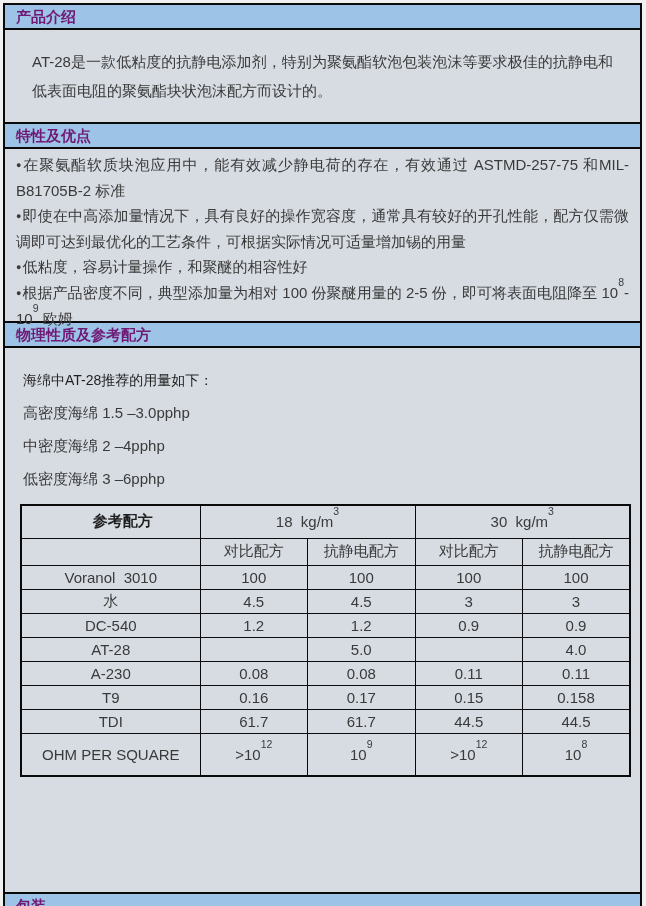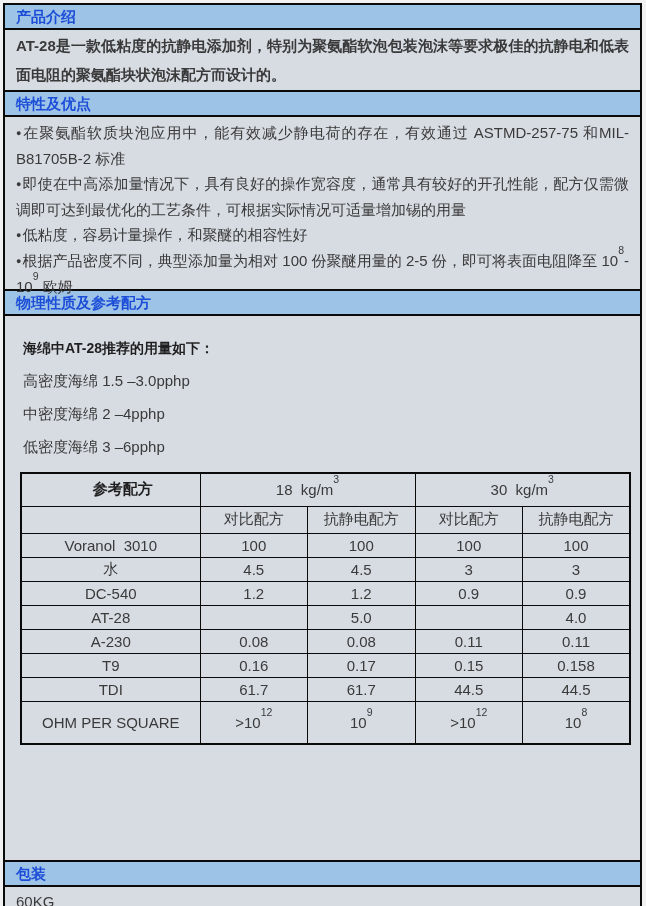--- a/index.html
+++ b/index.html
@@ -14,40 +14,40 @@
     position:absolute;left:3px;top:3px;width:635px;
     border:2px solid var(--border,#0a0a0a);
     background:var(--content-bg,#d7dce3);
   }
   .bar{
     background:var(--header-blue,#9dc3e6);
     border-top:2px solid var(--border,#0a0a0a);
     border-bottom:2px solid var(--border,#0a0a0a);
     height:23px;line-height:23px;
     padding:0 11px;
-    font-size:15px;font-weight:bold;color:#1d4ed8;
+    font-size:15px;font-weight:bold;color:#701a75;
   }
   .doc > .bar:first-child{border-top:none;}
   .content{padding:0 11px;font-size:15px;}
-  .intro-body{margin:0;padding:1px 0 0;line-height:29px;height:59px;text-align:justify;font-weight:bold;}
+  .intro-body{margin:16px;padding:1px 0 0;line-height:29px;height:59px;text-align:justify;}
   .features{height:169px;padding-top:3px;line-height:25px;}
   .bullet{margin:0;text-align:justify;}
   .dot{font-size:9px;vertical-align:2px;margin-right:1px;}
   .main{height:530px;padding:7px 15px 7px;}
   table.tbl{border-collapse:collapse;width:611px;table-layout:fixed;}
   table.tbl{border:2px solid var(--border,#0a0a0a);}
   table.tbl td, table.tbl th{
     border:1.2px solid var(--border,#0a0a0a);
     font-size:15px;font-weight:normal;
     padding:0 4px;white-space:pre-wrap;overflow:hidden;
   }
   .phys tr{height:25px;}
   .phys td.plabel{width:46%;text-align:left;padding-left:11px;}
   .phys td.pvalue{text-align:left;padding-left:11px;}
-  .dosage-heading{font-weight:bold;font-size:14px;margin:17px 3px 0;color:#1f1f1f;}
+  .dosage-heading{font-weight:normal;font-size:14px;margin:17px 3px 0;color:#1f1f1f;}
   .dosage-line{font-size:15px;margin:14px 3px 0;}
   .formula{margin-top:15px;}
   .formula col.c-label{width:29.4%;}
   .formula col.c-val{width:17.65%;}
   .formula tr.head1{height:33px;}
   .formula tr.head2{height:27px;padding-left:33px;}
   .formula tr.data{height:24px;}
   .formula tr.tall{height:43px;}
   .formula th.corner{text-align:center;padding-left:28px;font-weight:bold;color:#1f1f1f;}
   .formula th.group{text-align:center;}

